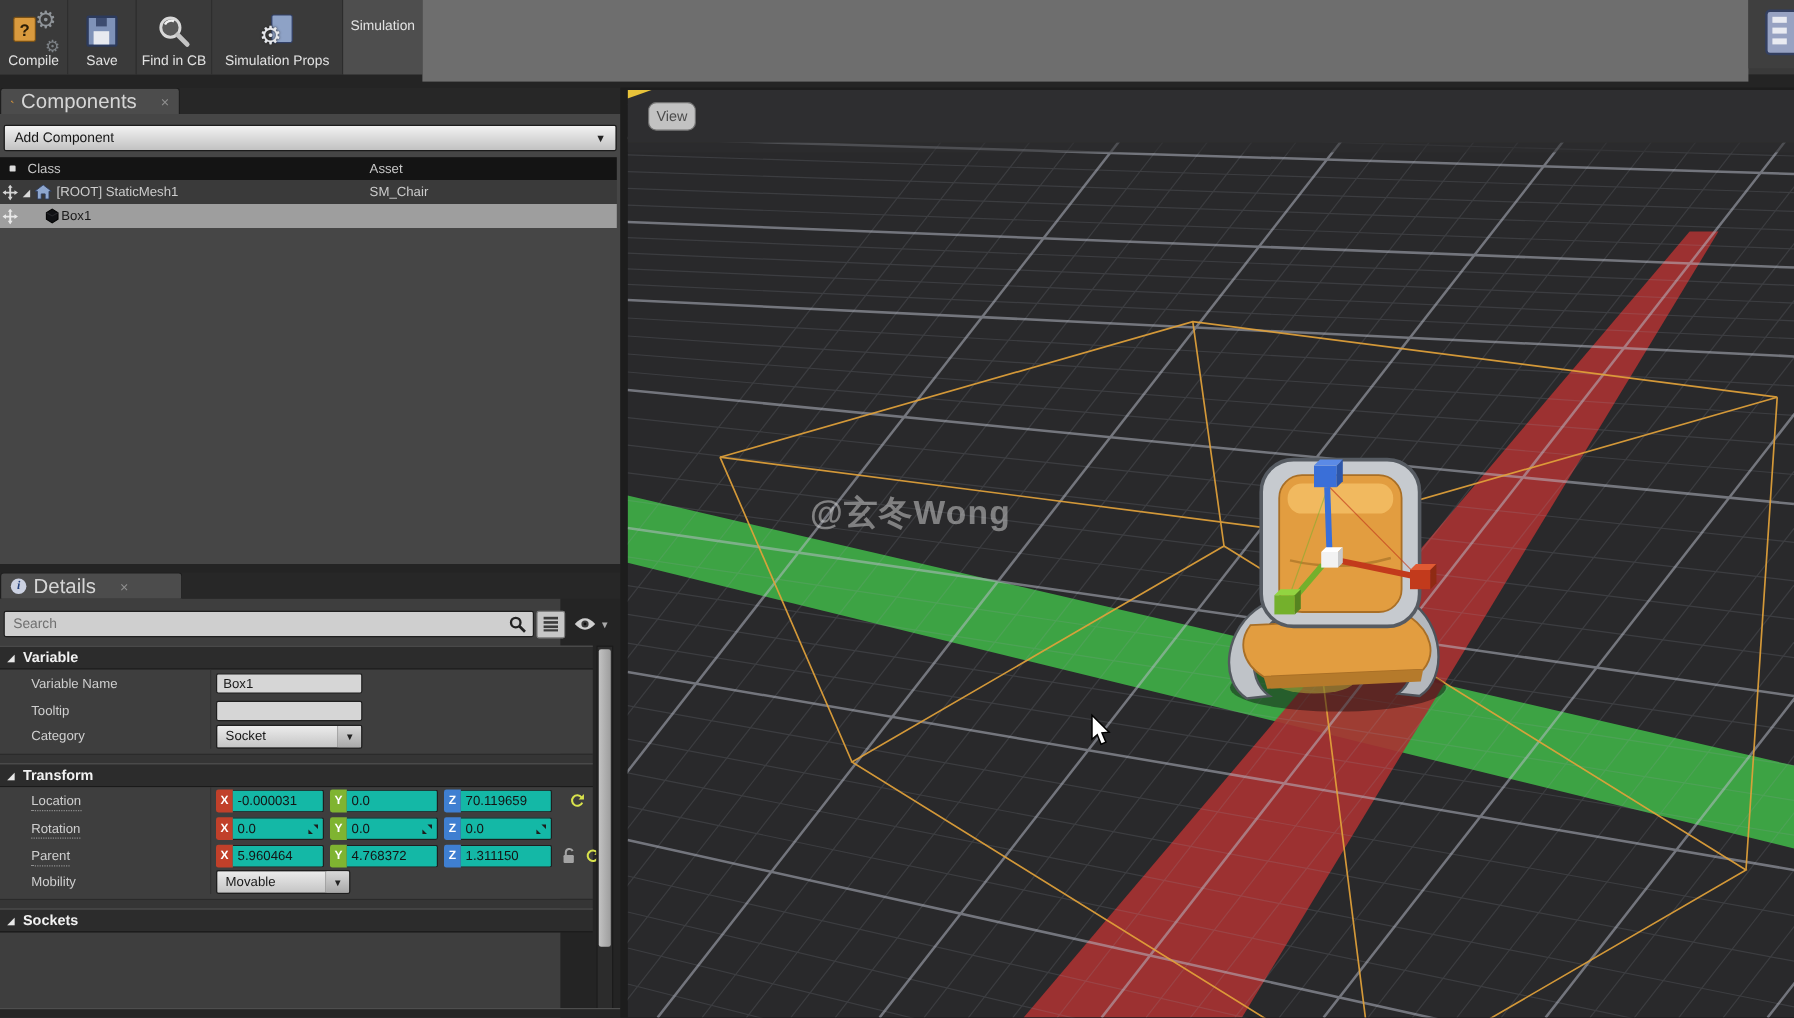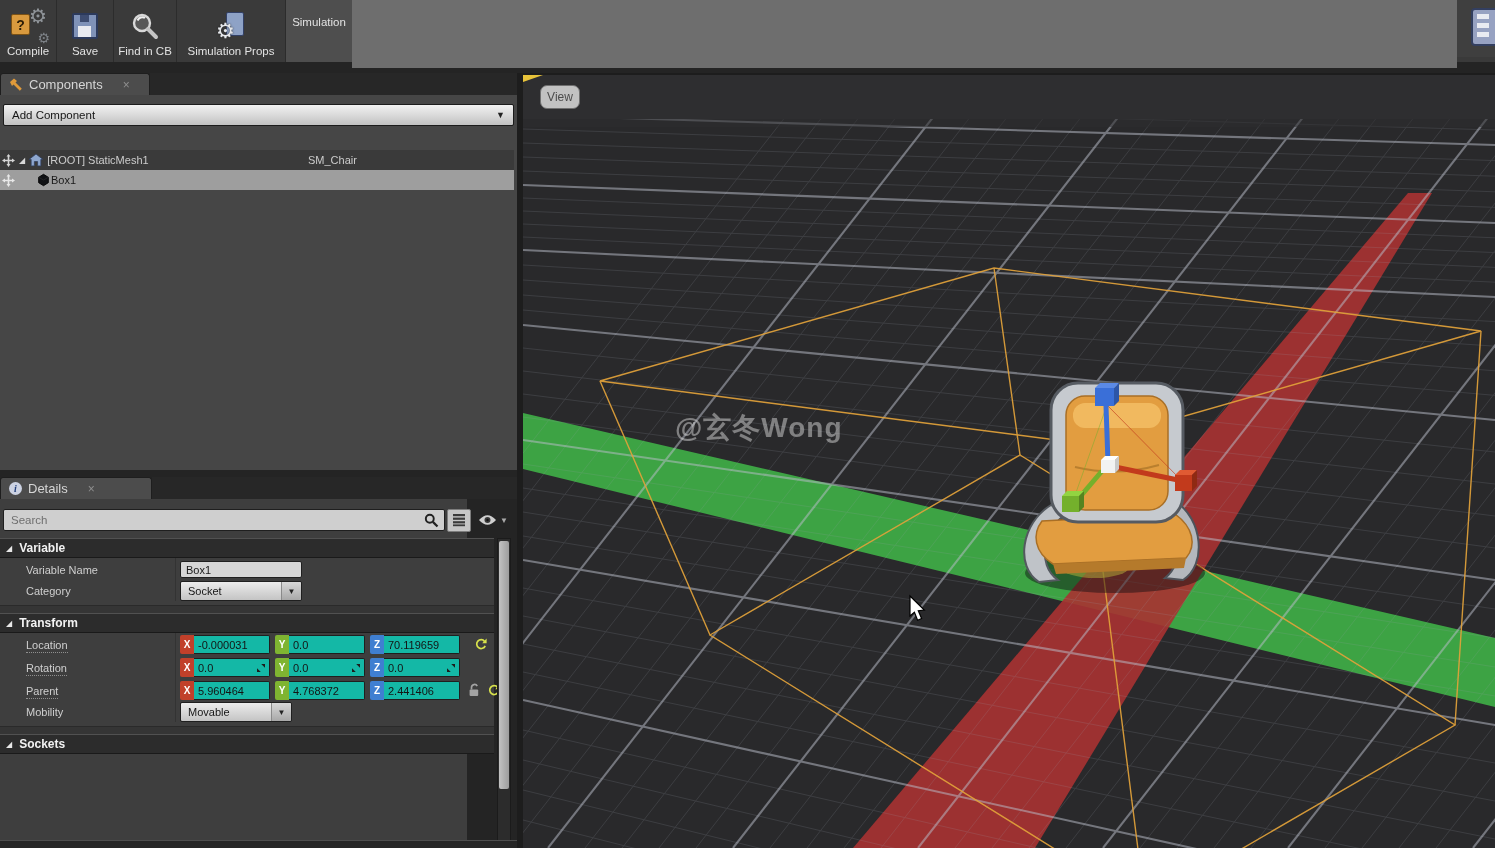--- a/index.html
+++ b/index.html
@@ -38,21 +38,21 @@
   #tr-panel { left:1457px; top:0; width:38px; height:57px; background:#3f3f3f; overflow:hidden; }
   #tr-panel .clip { position:absolute; left:14px; top:8px; width:34px; height:38px; background:#97a2c2;
     border:2px solid #333f60; border-radius:4px; }
   #tr-panel .clip i { display:block; height:5px; background:#e9ebf2; margin:4px 14px 3px 4px; }
 
   
   .tabbar { left:0; width:517px; height:22px; background:#272727; }
   .tab { position:absolute; left:0; top:0; height:22px; background:#4c4c4c; border:1px solid #1e1e1e;
     border-bottom:none; border-radius:3px 3px 0 0; display:flex; align-items:center; gap:6px; padding:0 8px; }
   .tab .tab-close { color:#8f8f8f; font-size:12px; margin-left:14px; }
-  .tab .tab-title { color:#d6d6d6; font-size:13px; }
+  .tab .tab-title { color:#d6d6d6; font-size:17px; }
 
   #comp-tabbar { top:73px; }
   #comp-body { left:0; top:95px; width:517px; height:375px; background:#464646; }
   #add-comp { position:absolute; left:3px; top:9px; width:511px; height:22px;
     background:linear-gradient(#f2f2f2,#c2c2c2); border:1px solid #1c1c1c; border-radius:2px;
     color:#161616; display:flex; align-items:center; padding:0 8px; font-size:11.5px; }
   #add-comp .dd-arrow { margin-left:auto; color:#222; font-size:9px; }
   #comp-header { position:absolute; left:0; top:36px; width:514px; height:19px; background:#141414;
     display:flex; align-items:center; color:#c9c9c9; }
   #comp-header .dot { width:5px; height:5px; background:#dcdcdc; border-radius:1px; margin:0 10px 0 8px; }
@@ -181,20 +181,25 @@
     <span class="tab-close">×</span>
   </div>
 </div>
 
 <div class="abs" id="comp-body">
   <div id="add-comp">
     <span>Add Component</span>
     <span class="dd-arrow">▼</span>
   </div>
 
+  <div id="comp-header">
+    <span class="dot"></span>
+    <span>Class</span>
+    <span class="col-asset">Asset</span>
+  </div>
 
   <div class="comp-row" id="comp-row-root">
     <svg class="mv" width="13" height="13" viewBox="0 0 13 13">
       <path d="M6.5 0 L8.5 2.5 H7.3 V5.7 H10 V4.5 L13 6.5 L10 8.5 V7.3 H7.3 V10 H8.5 L6.5 13 L4.5 10 H5.7 V7.3 H3 V8.5 L0 6.5 L3 4.5 V5.7 H5.7 V2.5 H4.5 Z" fill="#d4d4d4"></path>
     </svg>
     <span class="expander">◢</span>
     <svg width="14" height="13" viewBox="0 0 13 12" style="margin-right:4px">
       <path d="M6.5 0 L13 5 H11 V11 H8 V7 H5 V11 H2 V5 H0 Z" fill="#8ea7cf" stroke="#2e3c5c" stroke-width="0.7"></path>
     </svg>
     <span>[ROOT] StaticMesh1</span>
@@ -254,20 +259,26 @@
       <span class="sec-tri">◢</span>
       <span class="sec-title">Variable</span>
     </div>
     <div class="sec-body">
       <div class="prow">
         <span class="plabel">Variable Name</span>
         <div class="pval">
             <input class="txt-input w122" value="Box1" style="">
           </div>
       </div>
+      <div class="prow">
+        <span class="plabel">Tooltip</span>
+        <div class="pval">
+            <input class="txt-input w122" value="" style="">
+          </div>
+      </div>
       <div class="prow" style="padding-bottom:4px">
         <span class="plabel">Category</span>
         <div class="pval">
           <div class="dropdown w122">
             <span>Socket</span>
             <span class="dd-zone">▼</span>
           </div>
         </div>
       </div>
     </div>
@@ -351,21 +362,21 @@
             </div>
           <div class="axis-group">
               <span class="axis-tag tag-y">Y</span>
             <span class="axis-val">
                 <span>4.768372</span>
               </span>
             </div>
           <div class="axis-group">
               <span class="axis-tag tag-z">Z</span>
             <span class="axis-val">
-                <span>2.441406</span>
+                <span>1.311150</span>
               </span>
             </div>
           <svg width="15" height="15" viewBox="0 0 15 15" style="margin-left:2px">
             <path d="M4.5 6.5 V4.4 A3 3 0 0 1 10.2 3.2" fill="none" stroke="#a3a3a3" stroke-width="1.7"></path>
             <rect x="2.6" y="6.5" width="8.6" height="6.6" rx="1" fill="#a3a3a3"></rect>
           </svg>
           <svg width="13" height="13" viewBox="0 0 13 13" style="margin-left:5px">
             <path d="M10.6 3.4 A4.4 4.4 0 1 0 11.2 7.8" fill="none" stroke="#d8e24c" stroke-width="1.7"></path>
             <polygon points="12.6,0.6 12.6,5.2 8.2,5.2" fill="#d8e24c"></polygon>
           </svg>

